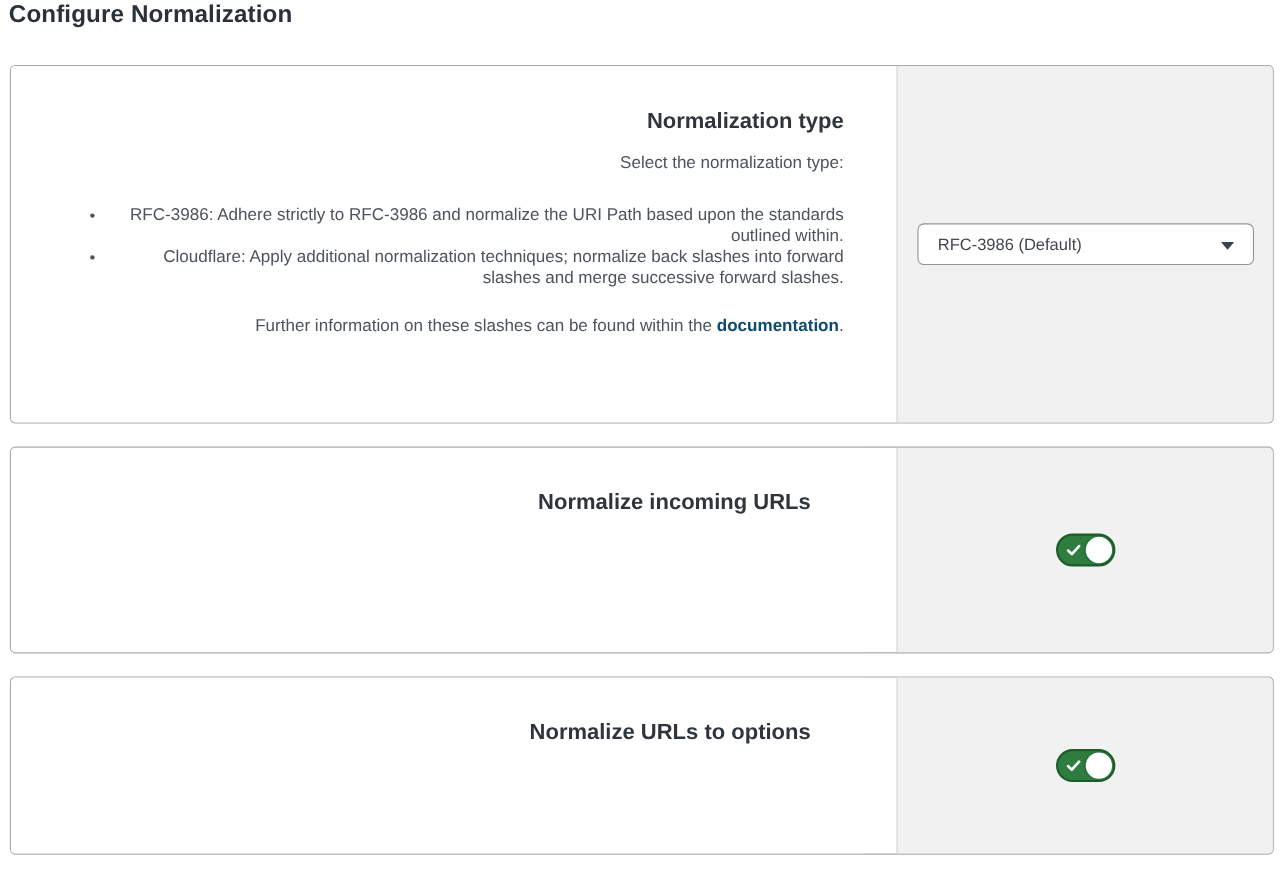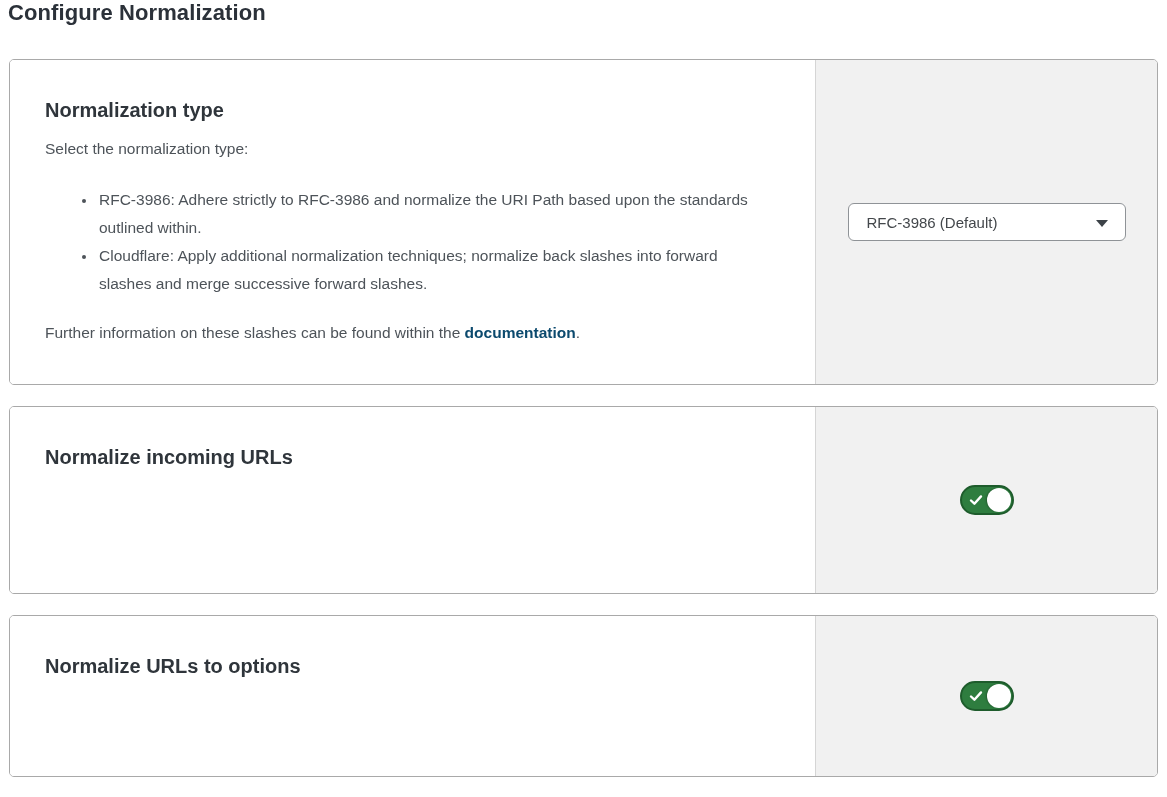--- a/index.html
+++ b/index.html
@@ -34,20 +34,21 @@
   .card + .card { margin-top: 21px; gap: 30px; }
   .card:first-of-type { margin-top: 33px; }
   .card-1 { min-height: 326px; }
   .card-2 { min-height: 188px; }
   .card-3 { min-height: 162px; }
 
   .card-main {
     flex: 1 1 auto;
     padding: 38px 48px 34px 35px;
     background: #ffffff;
+    text-align: right;
   }
   .card-side {
     flex: 0 0 342px;
     background: #f1f1f1;
     border-left: 1px solid #d5d5d5;
     display: flex;
     align-items: center;
     justify-content: center;
   }
 
@@ -61,36 +62,36 @@
   .card-desc, .card-footer {
     margin: 0;
     font-size: 15.5px;
     line-height: 26px;
     color: #4d5359;
   }
   ul.bullet-list {
     margin: 24px 0 0 0;
     padding: 0 0 0 52px;
     font-size: 15.5px;
-    line-height: 28px;
+    line-height: 19px;
     color: #4d5359;
   }
   ul.bullet-list li { padding-left: 2px; margin: 0; }
   ul.bullet-list li::marker { color: #4d5359; font-size: 14px; }
   .card-footer { margin-top: 22px; }
   .card-footer a {
     color: #0c4a6e;
     text-decoration: none;
     cursor: pointer;
     font-weight: bold;
   }
 
   
   .select-control {
-    width: 278px;
+    width: 306px;
     height: 38px;
     background: #ffffff;
     border: 1px solid #8f9397;
     border-radius: 6px;
     display: flex;
     align-items: center;
     justify-content: space-between;
     padding: 0 17px 0 18px;
     cursor: pointer;
   }

